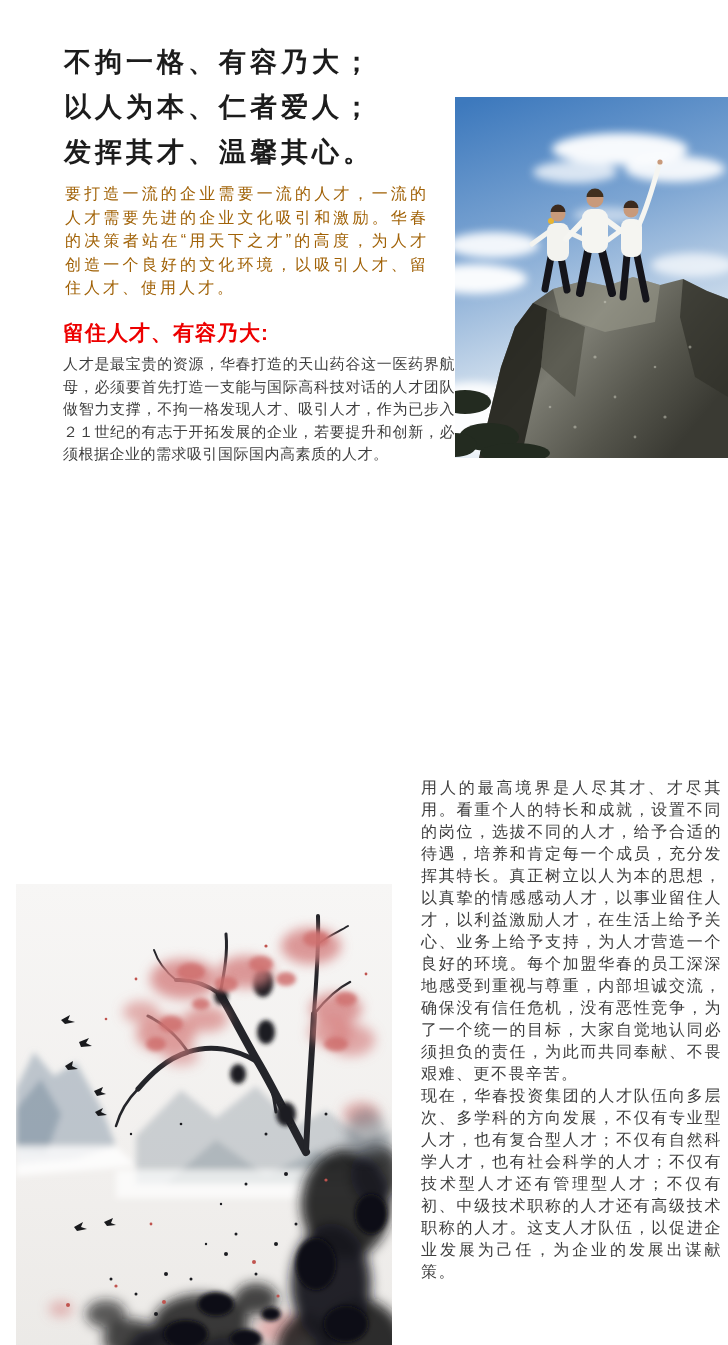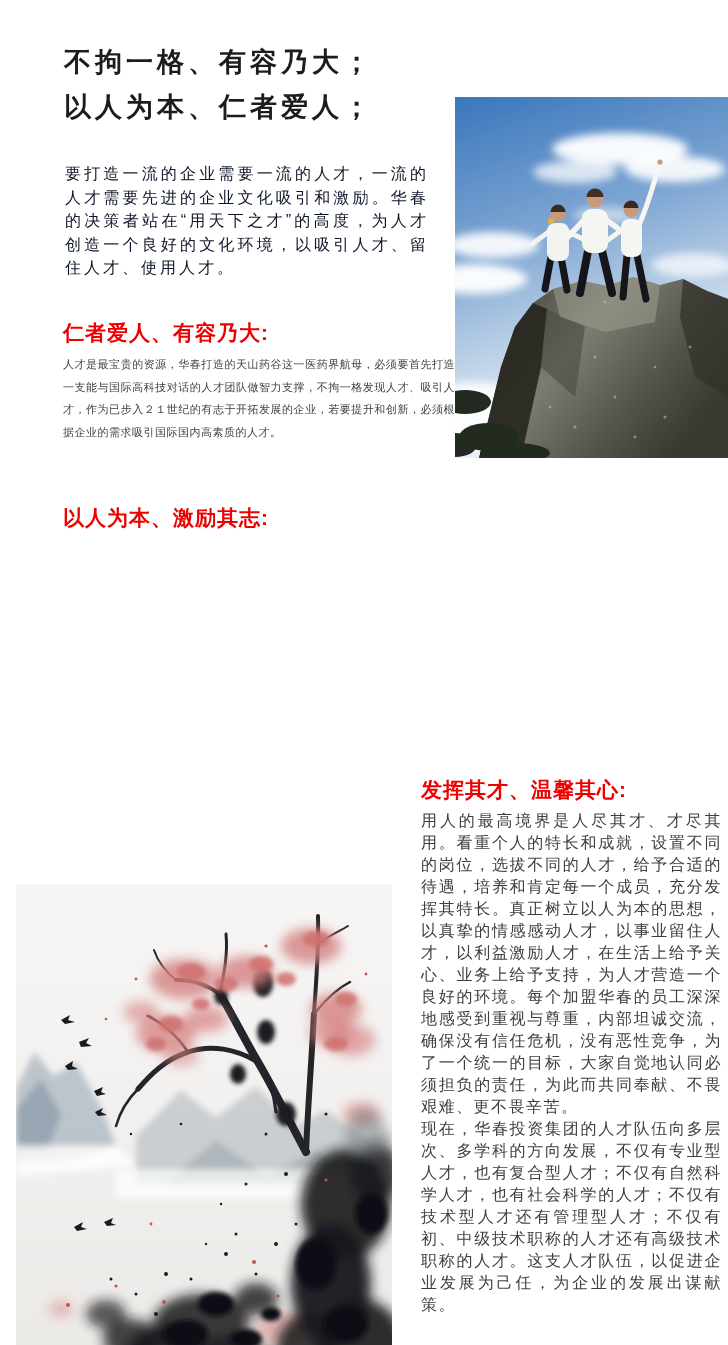--- a/index.html
+++ b/index.html
@@ -6,53 +6,54 @@
   .page {
     position:relative; width:728px; height:1345px; background:#ffffff;
     overflow:hidden; font-family:"Liberation Sans", sans-serif;padding-left:12px;
   }
   .title-block { position:absolute; left:64px; top:40px; }
   .title-line {
     font-size:27px; font-weight:bold; color:#1c1c1c;
     line-height:45px; letter-spacing:4px; white-space:nowrap;
   }
   .intro {
-    position:absolute; left:65px; top:162px; width:364px; margin:0;
-    font-size:16px; line-height:23.5px; letter-spacing:3px; color:#0f172a;
+    position:absolute; left:65px; top:182px; width:364px; margin:0;
+    font-size:16px; line-height:23.5px; letter-spacing:3px; color:#a16207;
     text-align:justify;
   }
   .photo {
     position:absolute; left:455px; top:97px; width:273px; height:361px; margin:0;
   }
   .painting {
     position:absolute; left:0; top:868px; width:376px; height:523px; margin:16px;
   }
   .section { position:absolute; }
   .section h2 {
     margin:0 0 7px 0; font-size:21px; line-height:26px; font-weight:bold;
     color:#ed0000; letter-spacing:1px; white-space:nowrap;
   }
   .section p { margin:0; color:#3e3e3e; text-align:justify; }
   #section-1 { left:63px; top:320px; width:392px; }
-  #section-1 p { font-size:11px; line-height:22.5px; letter-spacing:0.5px; }
+  #section-1 p { font-size:15px; line-height:22.5px; letter-spacing:0.5px; }
   #section-2 { left:63px; top:505px; width:455px; }
   #section-2 .sec-body { padding-left:10px; }
   #section-2 p { font-size:13.5px; line-height:23px; width:442px; }
   #section-3 { left:421px; top:777px; width:303px; }
   #section-3 p { font-size:16px; line-height:22px; letter-spacing:1.5px; width:301px; }
   svg { display:block; }
 </style>
 </head>
 <body>
 
 <div class="page">
 
   <header class="title-block">
     <div class="title-line">不拘一格、有容乃大；</div>
     <div class="title-line">以人为本、仁者爱人；</div>
+    <div class="title-line">发挥其才、温馨其心。</div>
   </header>
 
   <p class="intro">要打造一流的企业需要一流的人才，一流的人才需要先进的企业文化吸引和激励。华春的决策者站在“用天下之才”的高度，为人才创造一个良好的文化环境，以吸引人才、留住人才、使用人才。</p>
 
   <figure class="photo">
     <svg viewBox="0 0 273 361" width="273" height="361" preserveAspectRatio="none">
       <defs>
         <linearGradient id="sky" x1="0.1" y1="0" x2="0.35" y2="1">
           <stop offset="0" stop-color="#3d79bd"></stop>
           <stop offset="0.4" stop-color="#7ea6d3"></stop>
@@ -132,34 +133,32 @@
         <path d="M184,128 C192,110 198,90 204,68" stroke="#f5f5f1" stroke-width="5" stroke-linecap="round" fill="none"></path>
         <circle cx="205" cy="65" r="2.6" fill="#c89a7b"></circle>
         <path d="M168,132 L153,143" stroke="#f5f5f1" stroke-width="5" stroke-linecap="round" fill="none"></path>
         <circle cx="176" cy="113" r="7.5" fill="#c89a7b"></circle>
         <path d="M168.5,111 a7.5,7.5 0 0 1 15,0 Z" fill="#3c2a1e"></path>
       </g>
     </svg>
   </figure>
 
   <section class="section" id="section-1">
-    <h2>仁者爱人、有容乃大:</h2>
+    <h2>留住人才、有容乃大:</h2>
     <div class="sec-body">
       <p>人才是最宝贵的资源，华春打造的天山药谷这一医药界航母，必须要首先打造一支能与国际高科技对话的人才团队做智力支撑，不拘一格发现人才、吸引人才，作为已步入２１世纪的有志于开拓发展的企业，若要提升和创新，必须根据企业的需求吸引国际国内高素质的人才。</p>
     </div>
   </section>
 
   <section class="section" id="section-2">
-    <h2>以人为本、激励其志:</h2>
     <div class="sec-body">
     </div>
   </section>
 
   <section class="section" id="section-3">
-    <h2>发挥其才、温馨其心:</h2>
     <div class="sec-body">
       <p>用人的最高境界是人尽其才、才尽其用。看重个人的特长和成就，设置不同的岗位，选拔不同的人才，给予合适的待遇，培养和肯定每一个成员，充分发挥其特长。真正树立以人为本的思想，以真挚的情感感动人才，以事业留住人才，以利益激励人才，在生活上给予关心、业务上给予支持，为人才营造一个良好的环境。每个加盟华春的员工深深地感受到重视与尊重，内部坦诚交流，确保没有信任危机，没有恶性竞争，为了一个统一的目标，大家自觉地认同必须担负的责任，为此而共同奉献、不畏艰难、更不畏辛苦。</p>
       <p>现在，华春投资集团的人才队伍向多层次、多学科的方向发展，不仅有专业型人才，也有复合型人才；不仅有自然科学人才，也有社会科学的人才；不仅有技术型人才还有管理型人才；不仅有初、中级技术职称的人才还有高级技术职称的人才。这支人才队伍，以促进企业发展为己任，为企业的发展出谋献策。</p>
     </div>
   </section>
 
   <figure class="painting">
     <svg viewBox="0 0 376 523" width="376" height="523" preserveAspectRatio="none">
       <defs>
         <linearGradient id="pg" x1="0" y1="0" x2="0" y2="1">

